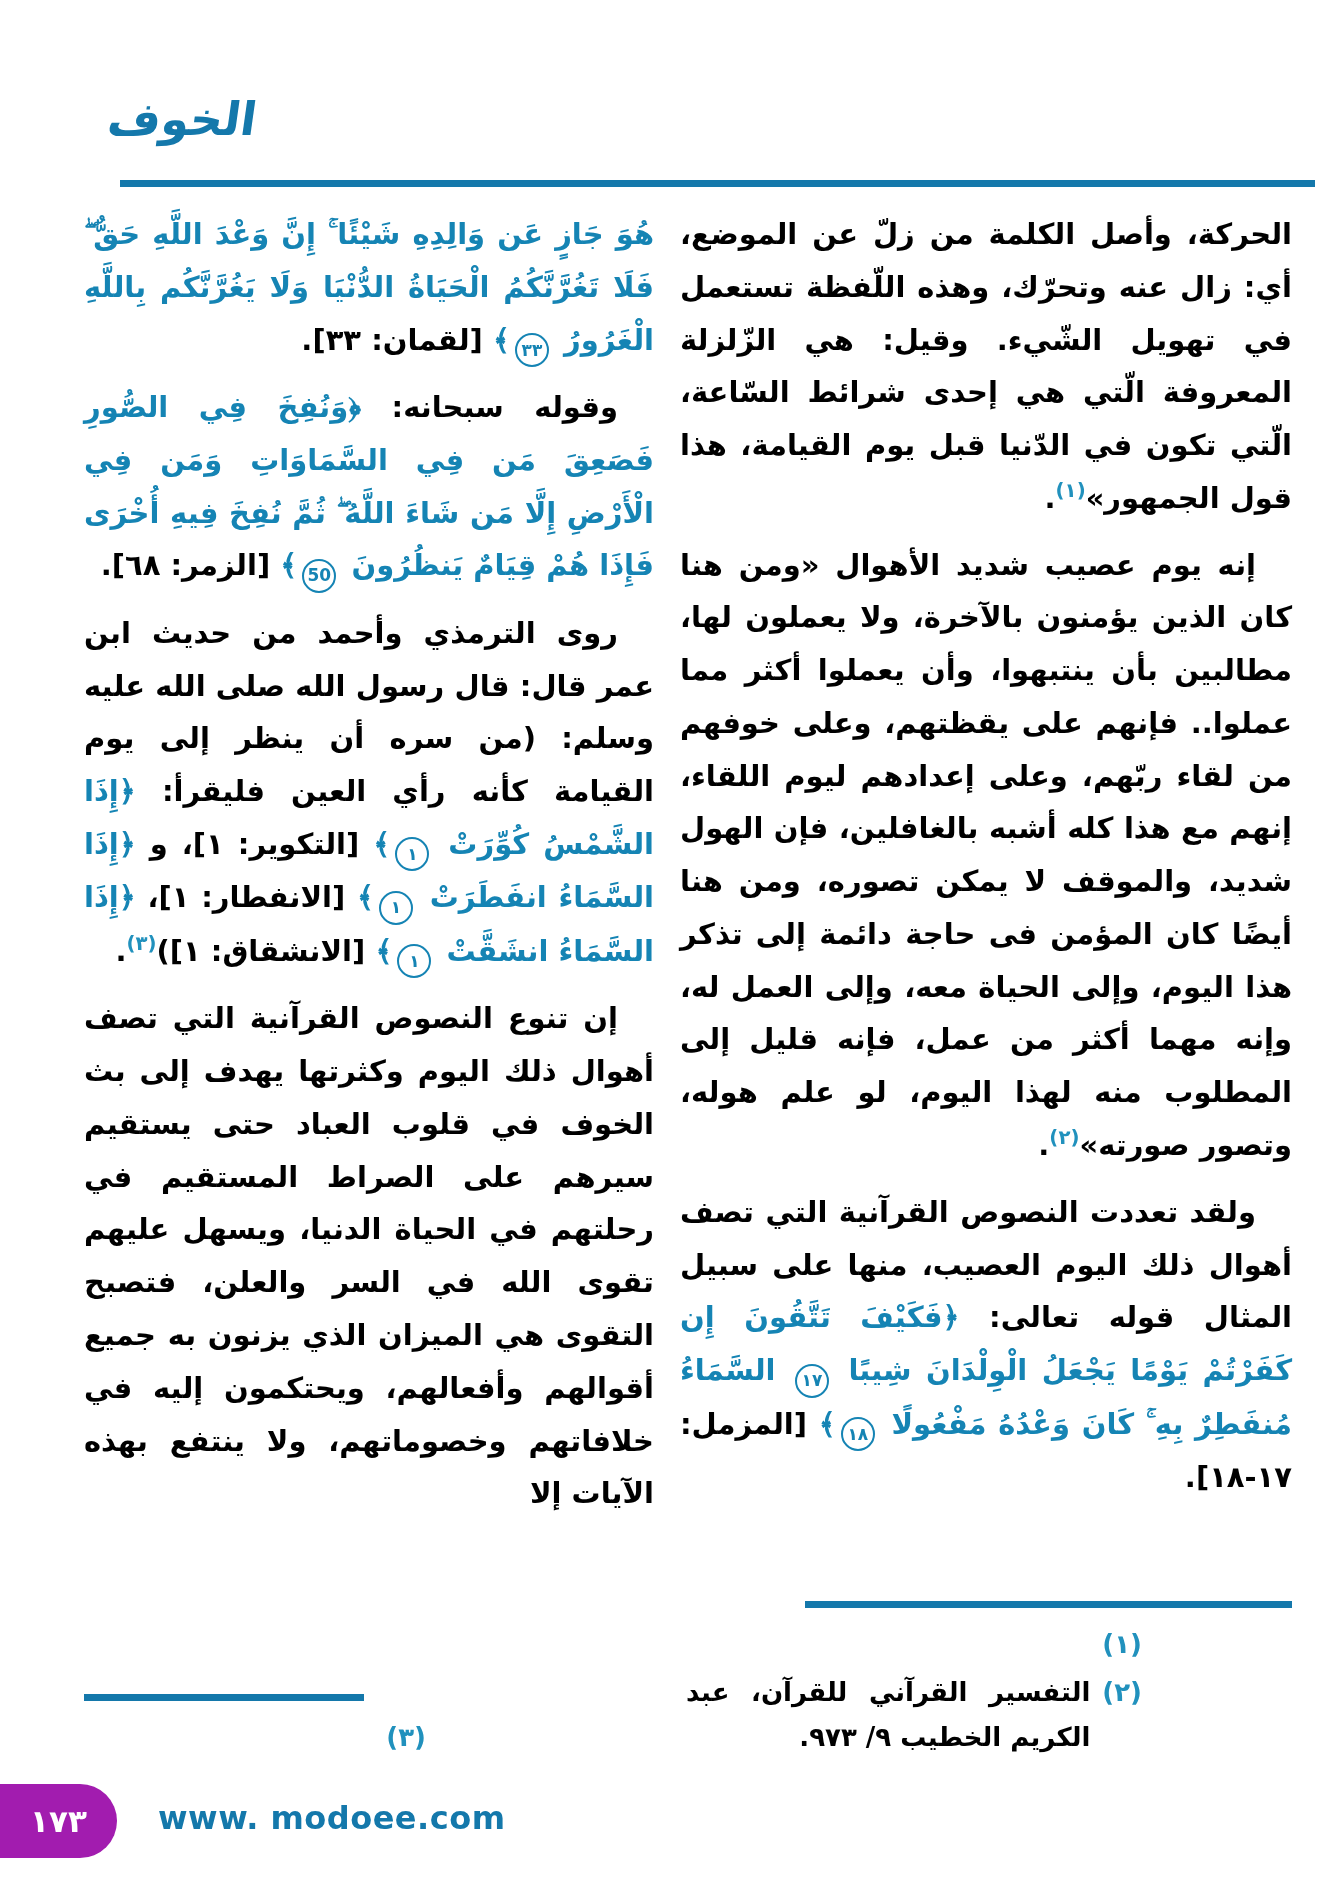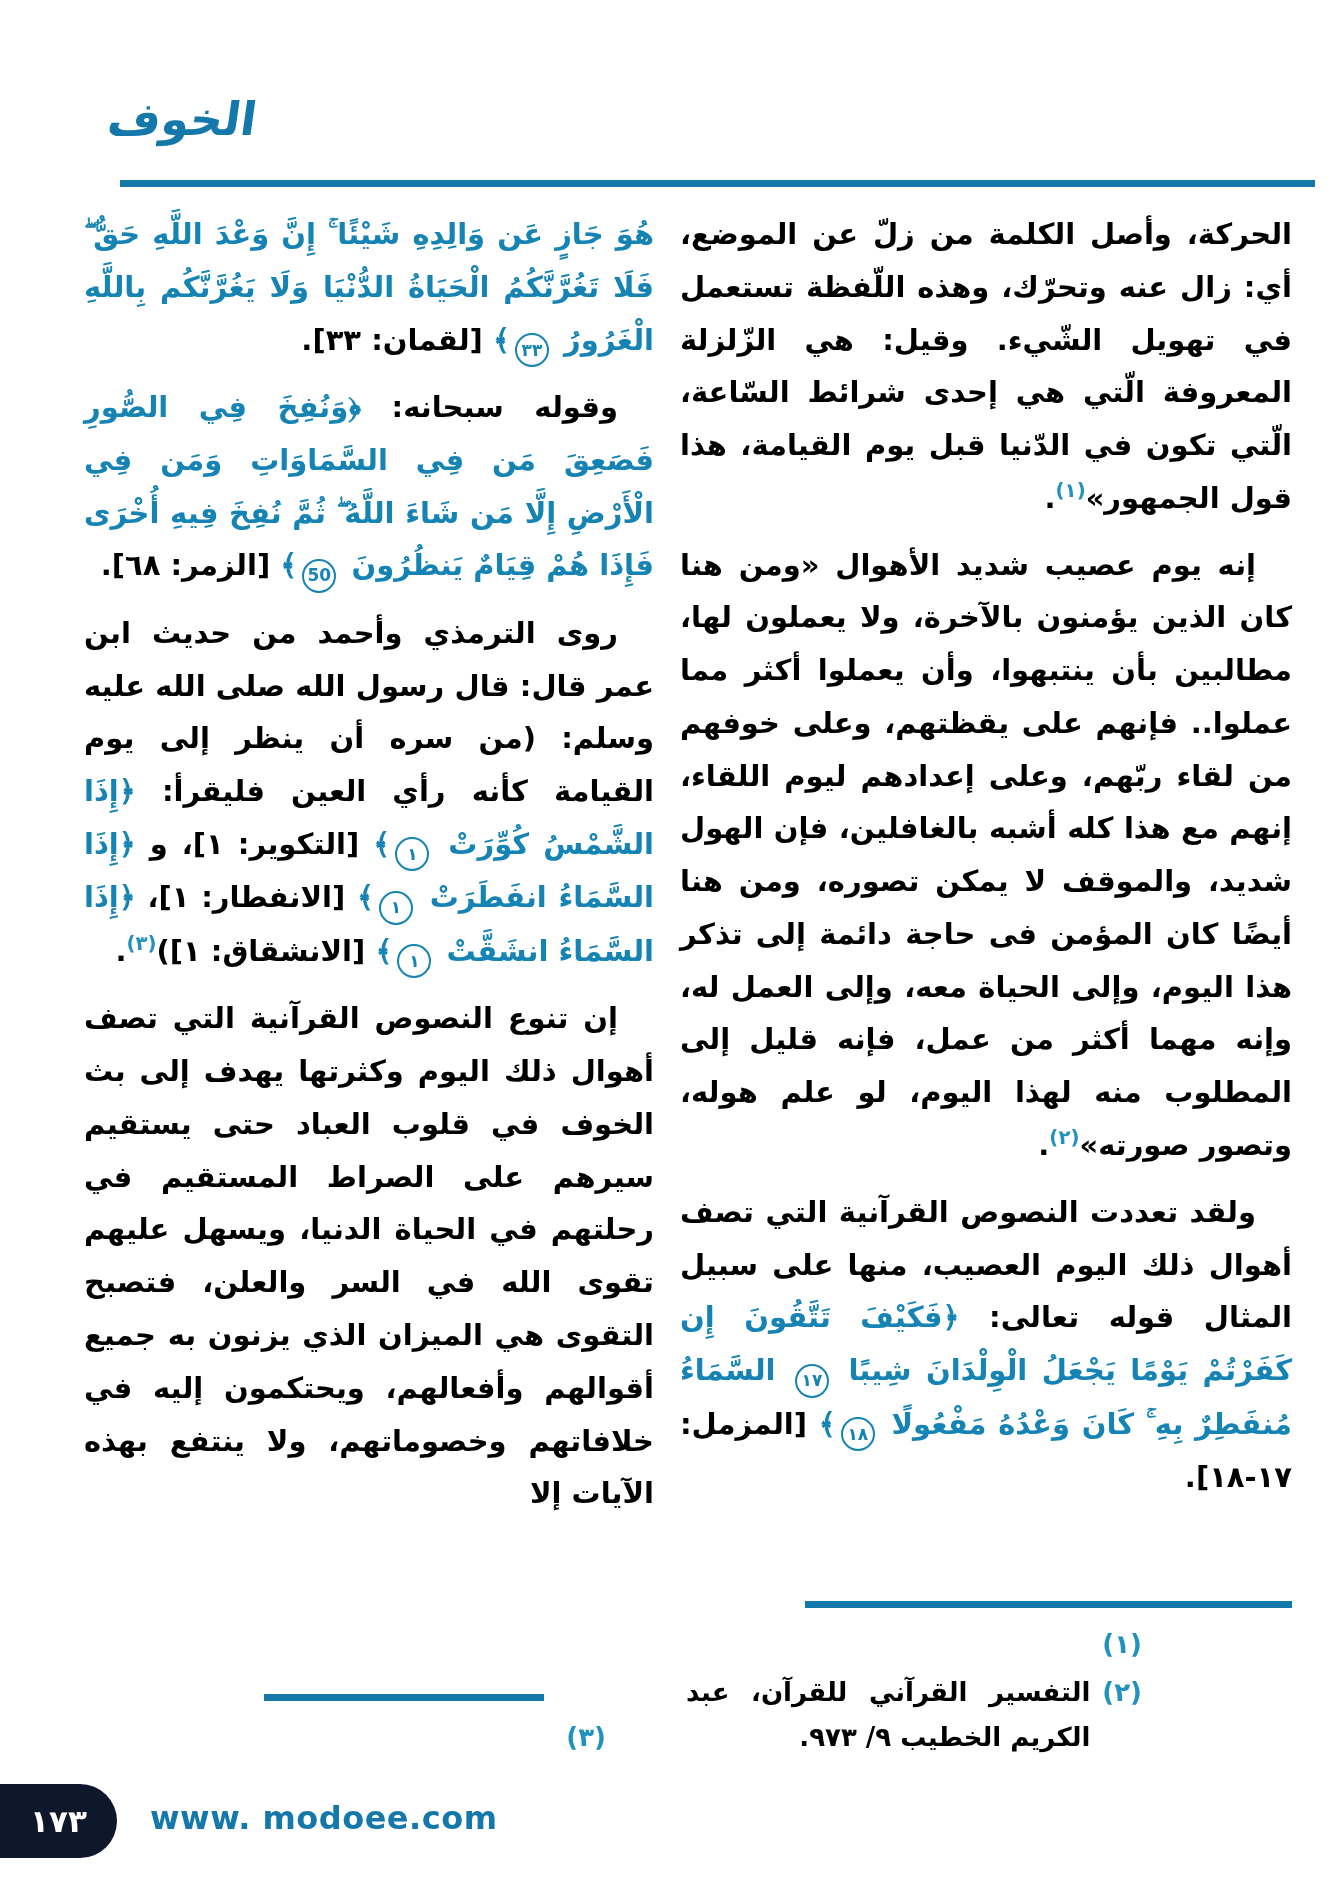--- a/index.html
+++ b/index.html
@@ -21,21 +21,21 @@
   }
   
   .main{
     position:absolute;top:196px;left:0;right:0;height:1572px;
     box-sizing:border-box;
     padding:12px 47px 0 84px;
     display:flex;direction:rtl;gap:26px;
   }
   .col{display:flex;flex-direction:column;box-sizing:border-box;}
   .col-right{flex:0 0 612px;width:612px;}
-  .col-left{flex:0 0 570px;width:570px;}
+  .col-left{flex:0 0 570px;width:570px;align-items:flex-end;}
   .para{
     margin:0 0 14px 0;
     font-size:29px;line-height:1.82;font-weight:700;color:#000;
     text-align:justify;
   }
   .para.indent{text-indent:36px;}
   .seg-text{color:#000;}
   .seg-quran{color:#1584b4;}
   .seg-fnref{
     color:#2191bd;font-size:0.68em;vertical-align:super;
@@ -58,26 +58,26 @@
   .footnote{
     display:flex;direction:rtl;gap:12px;
     font-size:26px;line-height:1.74;font-weight:700;
     margin-bottom:2px;
   }
   .fn-num{color:#2191bd;flex:0 0 auto;}
   .fn-text{color:#000;text-align:justify;}
   
   .page-badge{
     position:absolute;left:0;top:1784px;width:117px;height:74px;
-    background:#0f172a;border-radius:0 37px 37px 0;
+    background:#a21caf;border-radius:0 37px 37px 0;
     display:flex;align-items:center;justify-content:center;
   }
   .page-number{color:#ffffff;font-size:31px;font-weight:700;}
   .site-link{
-    position:absolute;left:150px;top:1799px;
+    position:absolute;left:158px;top:1799px;
     color:#1478ab;font-size:32px;font-weight:700;letter-spacing:0.5px;
     text-decoration:none;
   }
 </style>
 </head>
 <body>
 
 <div class="chapter-title">الخوف</div>
 <div class="header-rule"></div>
 

